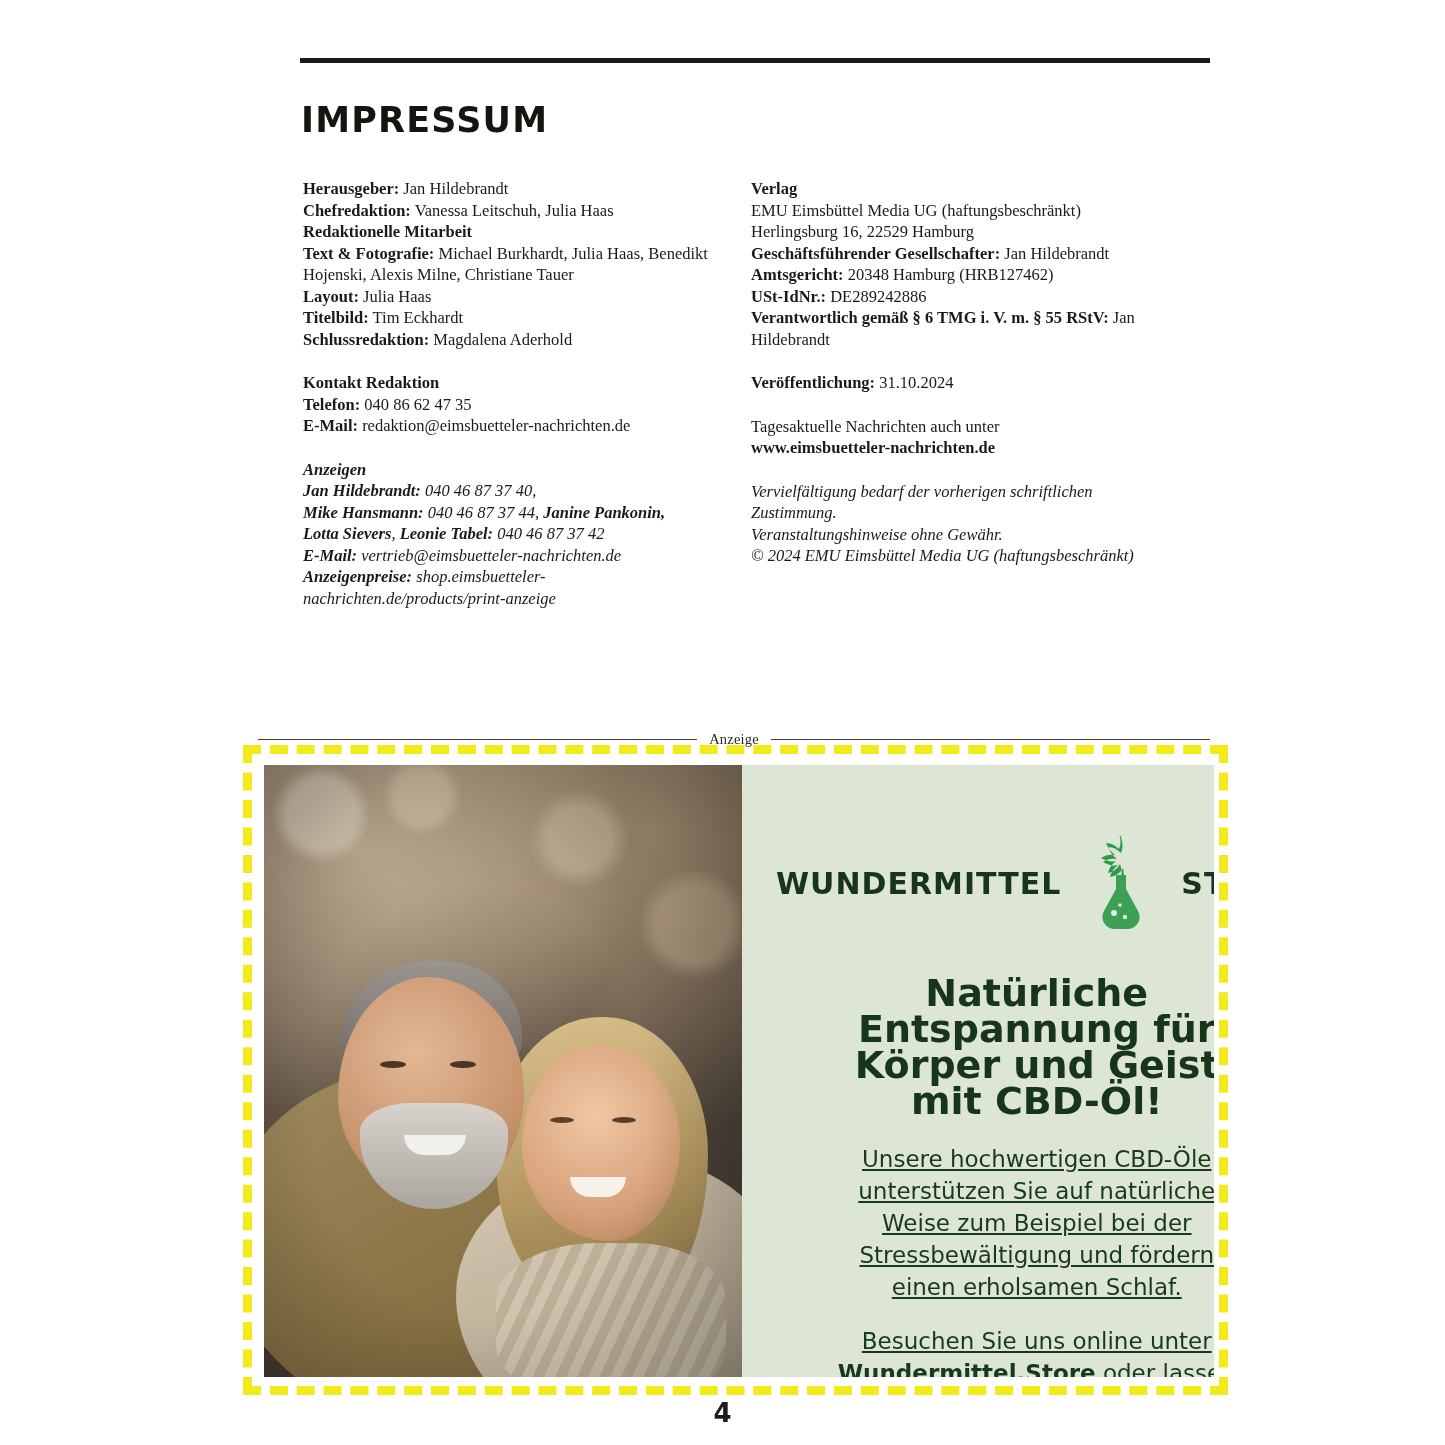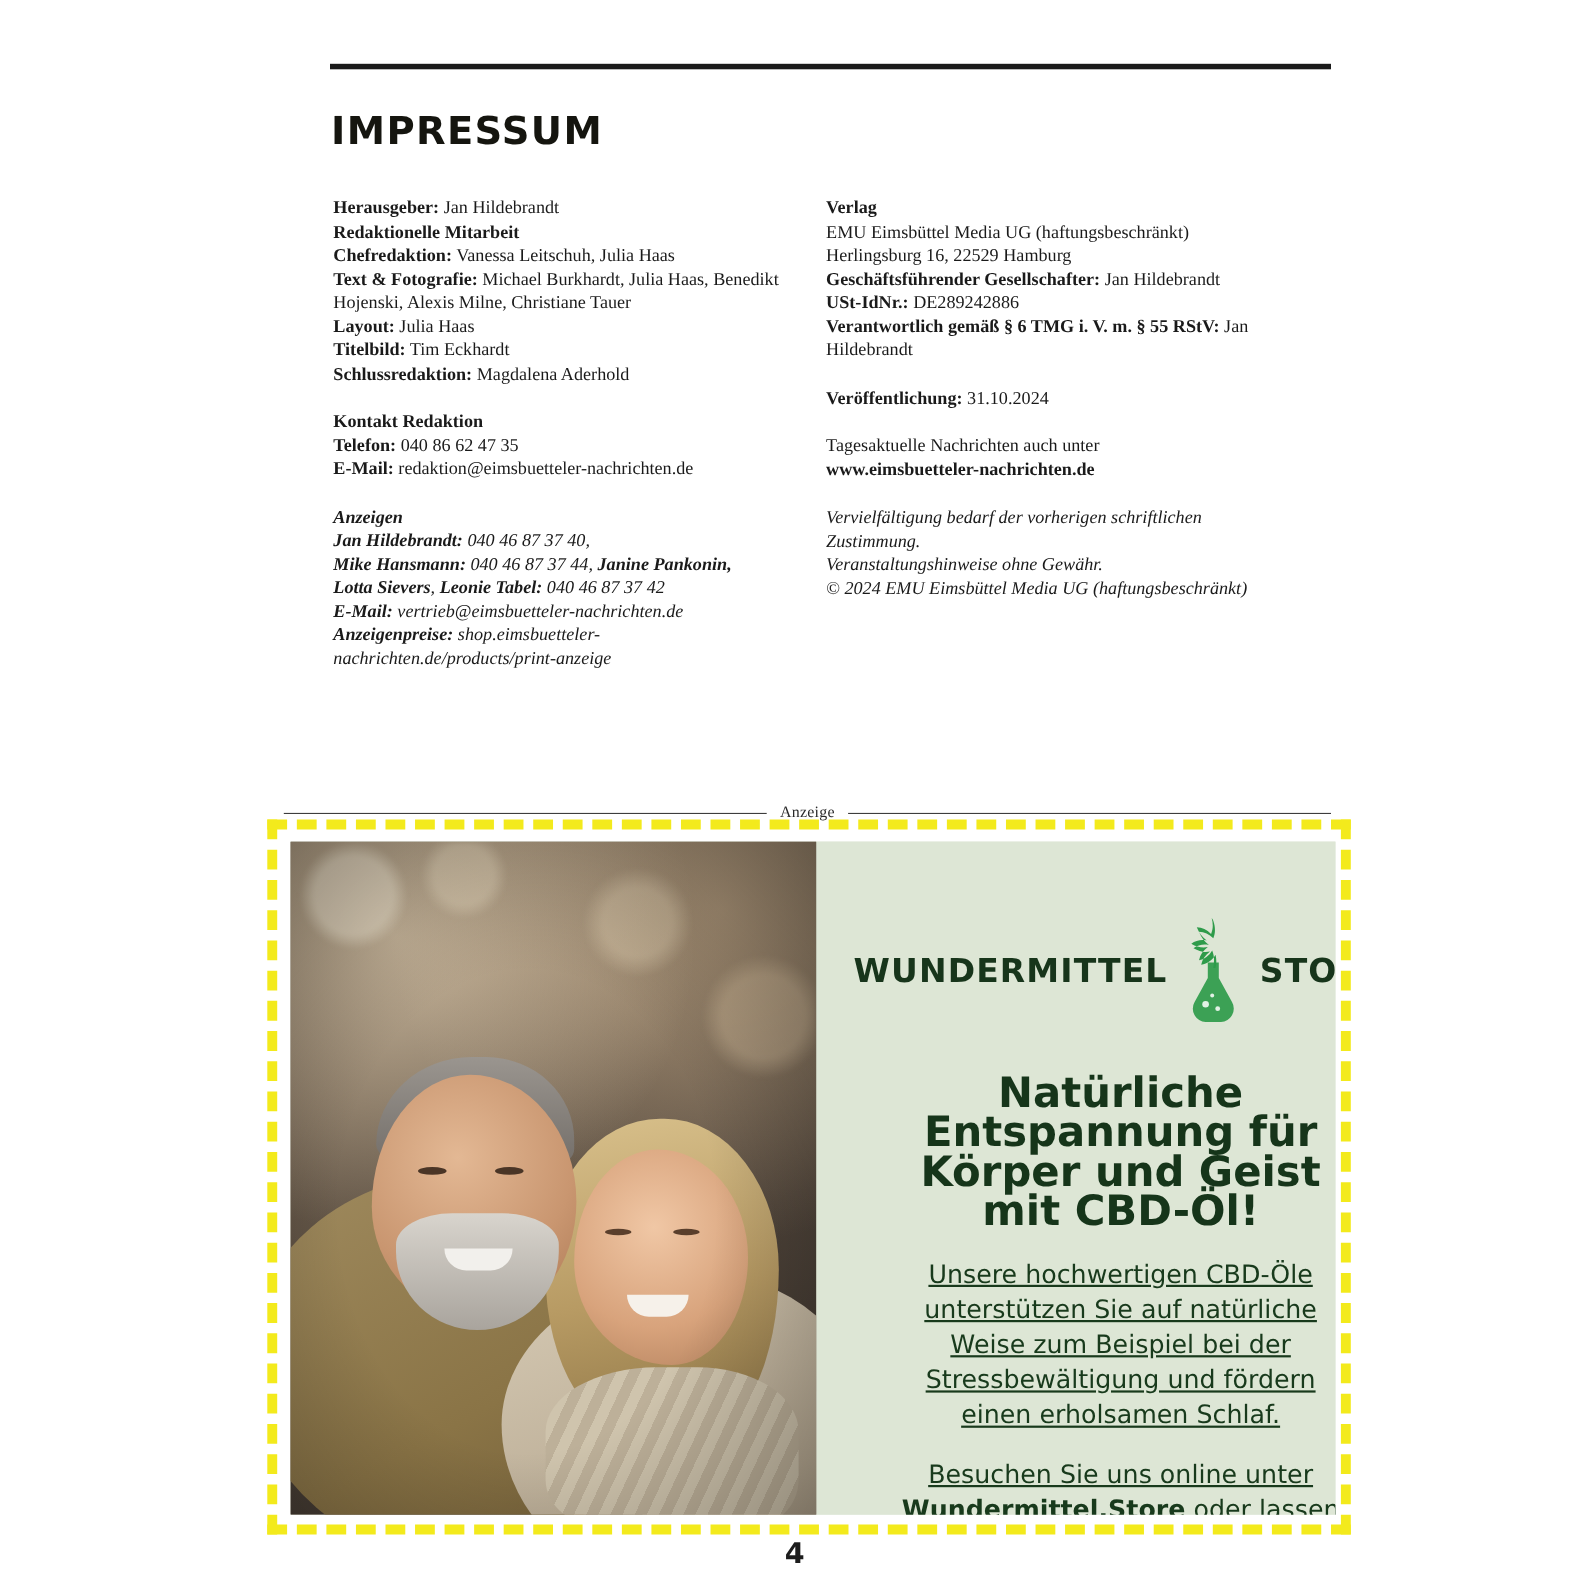--- a/index.html
+++ b/index.html
@@ -271,21 +271,21 @@
     font-family: "DejaVu Sans", sans-serif;
     color: #16351a;
     display: flex;
     flex-direction: column;
     align-items: center;
   }
   .logo-row {
     display: flex;
     align-items: center;
     justify-content: center;
-    gap: 2px;
+    gap: 20px;
     margin-top: 36px;
     margin-bottom: 44px;
   }
   .logo-word {
     font-family: "DejaVu Sans", sans-serif;
     font-weight: 700;
     font-size: 30px;
     letter-spacing: 1px;
     color: #17351b;
   }
@@ -336,22 +336,22 @@
   <div class="top-rule"></div>
 
   <div class="page-title">IMPRESSUM</div>
 
   <div class="imprint">
 
     <div class="col">
 
       <div class="blk">
         <p><span class="b">Herausgeber:</span><span> Jan Hildebrandt</span></p>
+        <p><span class="b">Chefredaktion:</span><span> Vanessa Leitschuh, Julia Haas</span></p>
         <p><span class="b">Redaktionelle Mitarbeit</span></p>
-        <p><span class="b">Chefredaktion:</span><span> Vanessa Leitschuh, Julia Haas</span></p>
         <p><span class="b">Text &amp; Fotografie:</span><span> Michael Burkhardt, Julia Haas, Benedikt Hojenski, Alexis Milne, Christiane Tauer</span></p>
         <p><span class="b">Layout:</span><span> Julia Haas</span></p>
         <p><span class="b">Titelbild:</span><span> Tim Eckhardt</span></p>
         <p><span class="b">Schlussredaktion:</span><span> Magdalena Aderhold</span></p>
       </div>
 
       <div class="blk">
         <p class="b">Kontakt Redaktion</p>
         <p><span class="b">Telefon:</span><span> 040 86 62 47 35</span></p>
         <p><span class="b">E-Mail:</span><span> redaktion@eimsbuetteler-nachrichten.de</span></p>
@@ -368,20 +368,21 @@
 
     </div>
 
     <div class="col">
 
       <div class="blk">
         <p class="b">Verlag</p>
         <p>EMU Eimsbüttel Media UG (haftungsbeschränkt)</p>
         <p>Herlingsburg 16, 22529 Hamburg</p>
         <p><span class="b">Geschäftsführender Gesellschafter:</span><span> Jan Hildebrandt</span></p>
+        <p><span class="b">Amtsgericht:</span><span> 20348 Hamburg (HRB127462)</span></p>
         <p><span class="b">USt-IdNr.:</span><span> DE289242886</span></p>
         <p><span class="b">Verantwortlich gemäß § 6 TMG i. V. m. § 55 RStV:</span><span> Jan Hildebrandt</span></p>
       </div>
 
       <div class="blk">
         <p><span class="b">Veröffentlichung:</span><span>  31.10.2024</span></p>
       </div>
 
       <div class="blk">
         <p>Tagesaktuelle Nachrichten auch unter</p>

